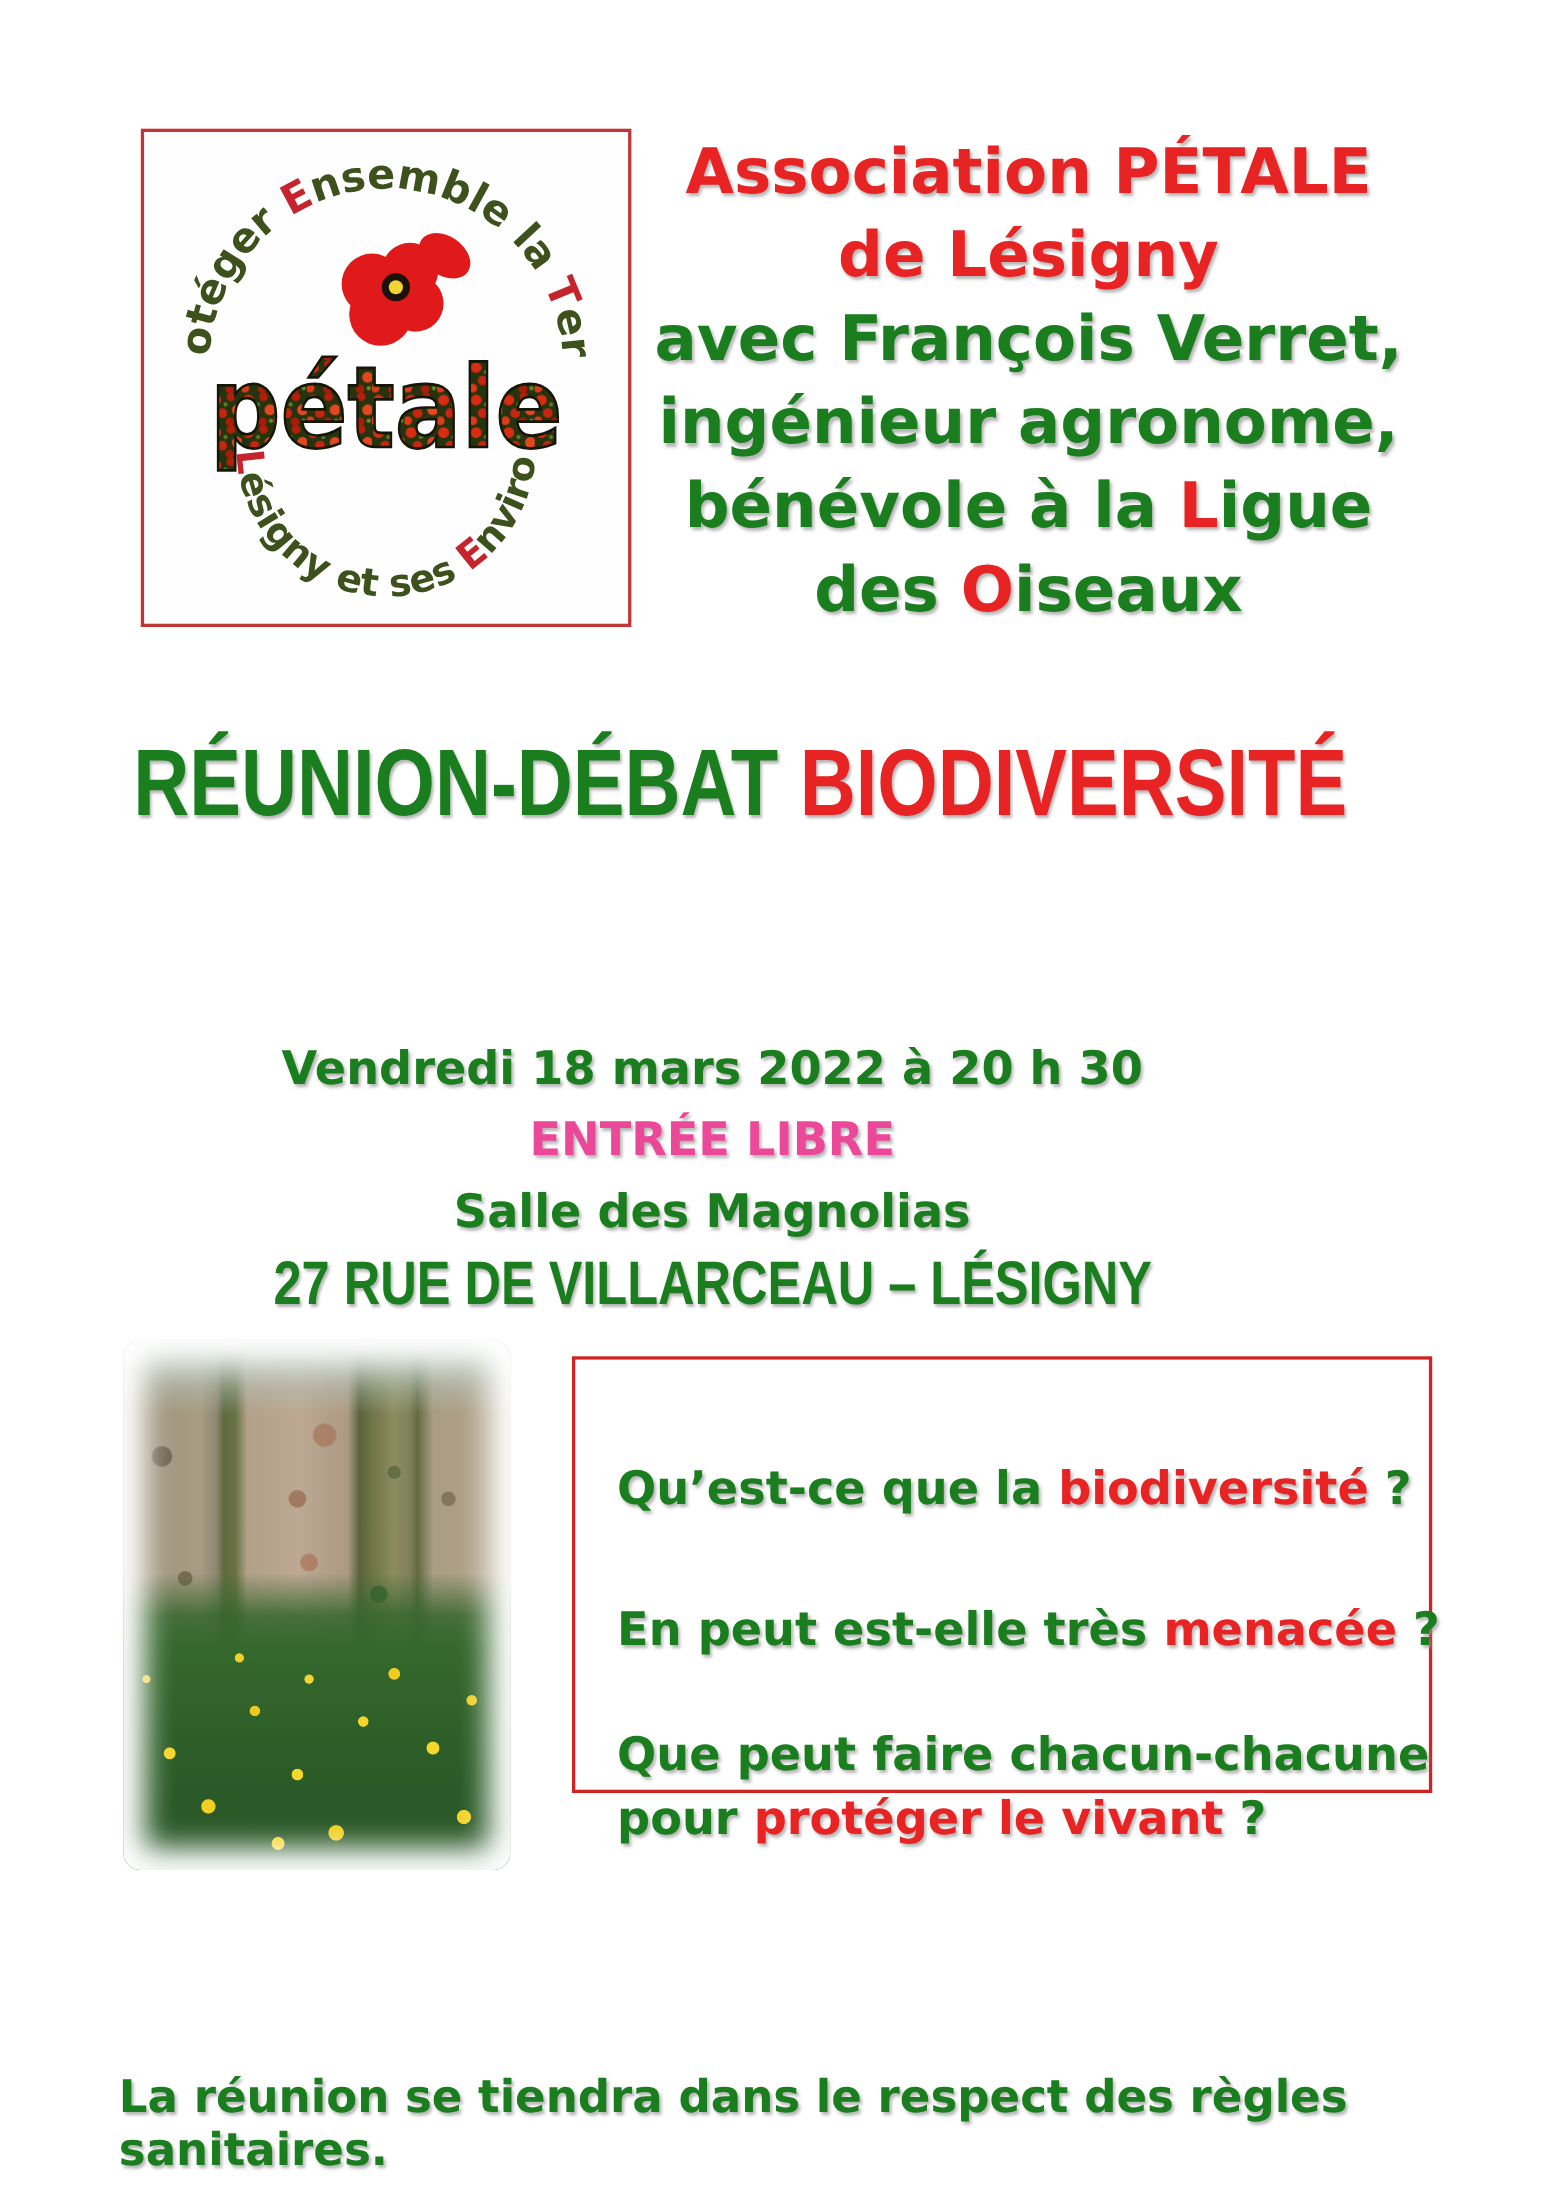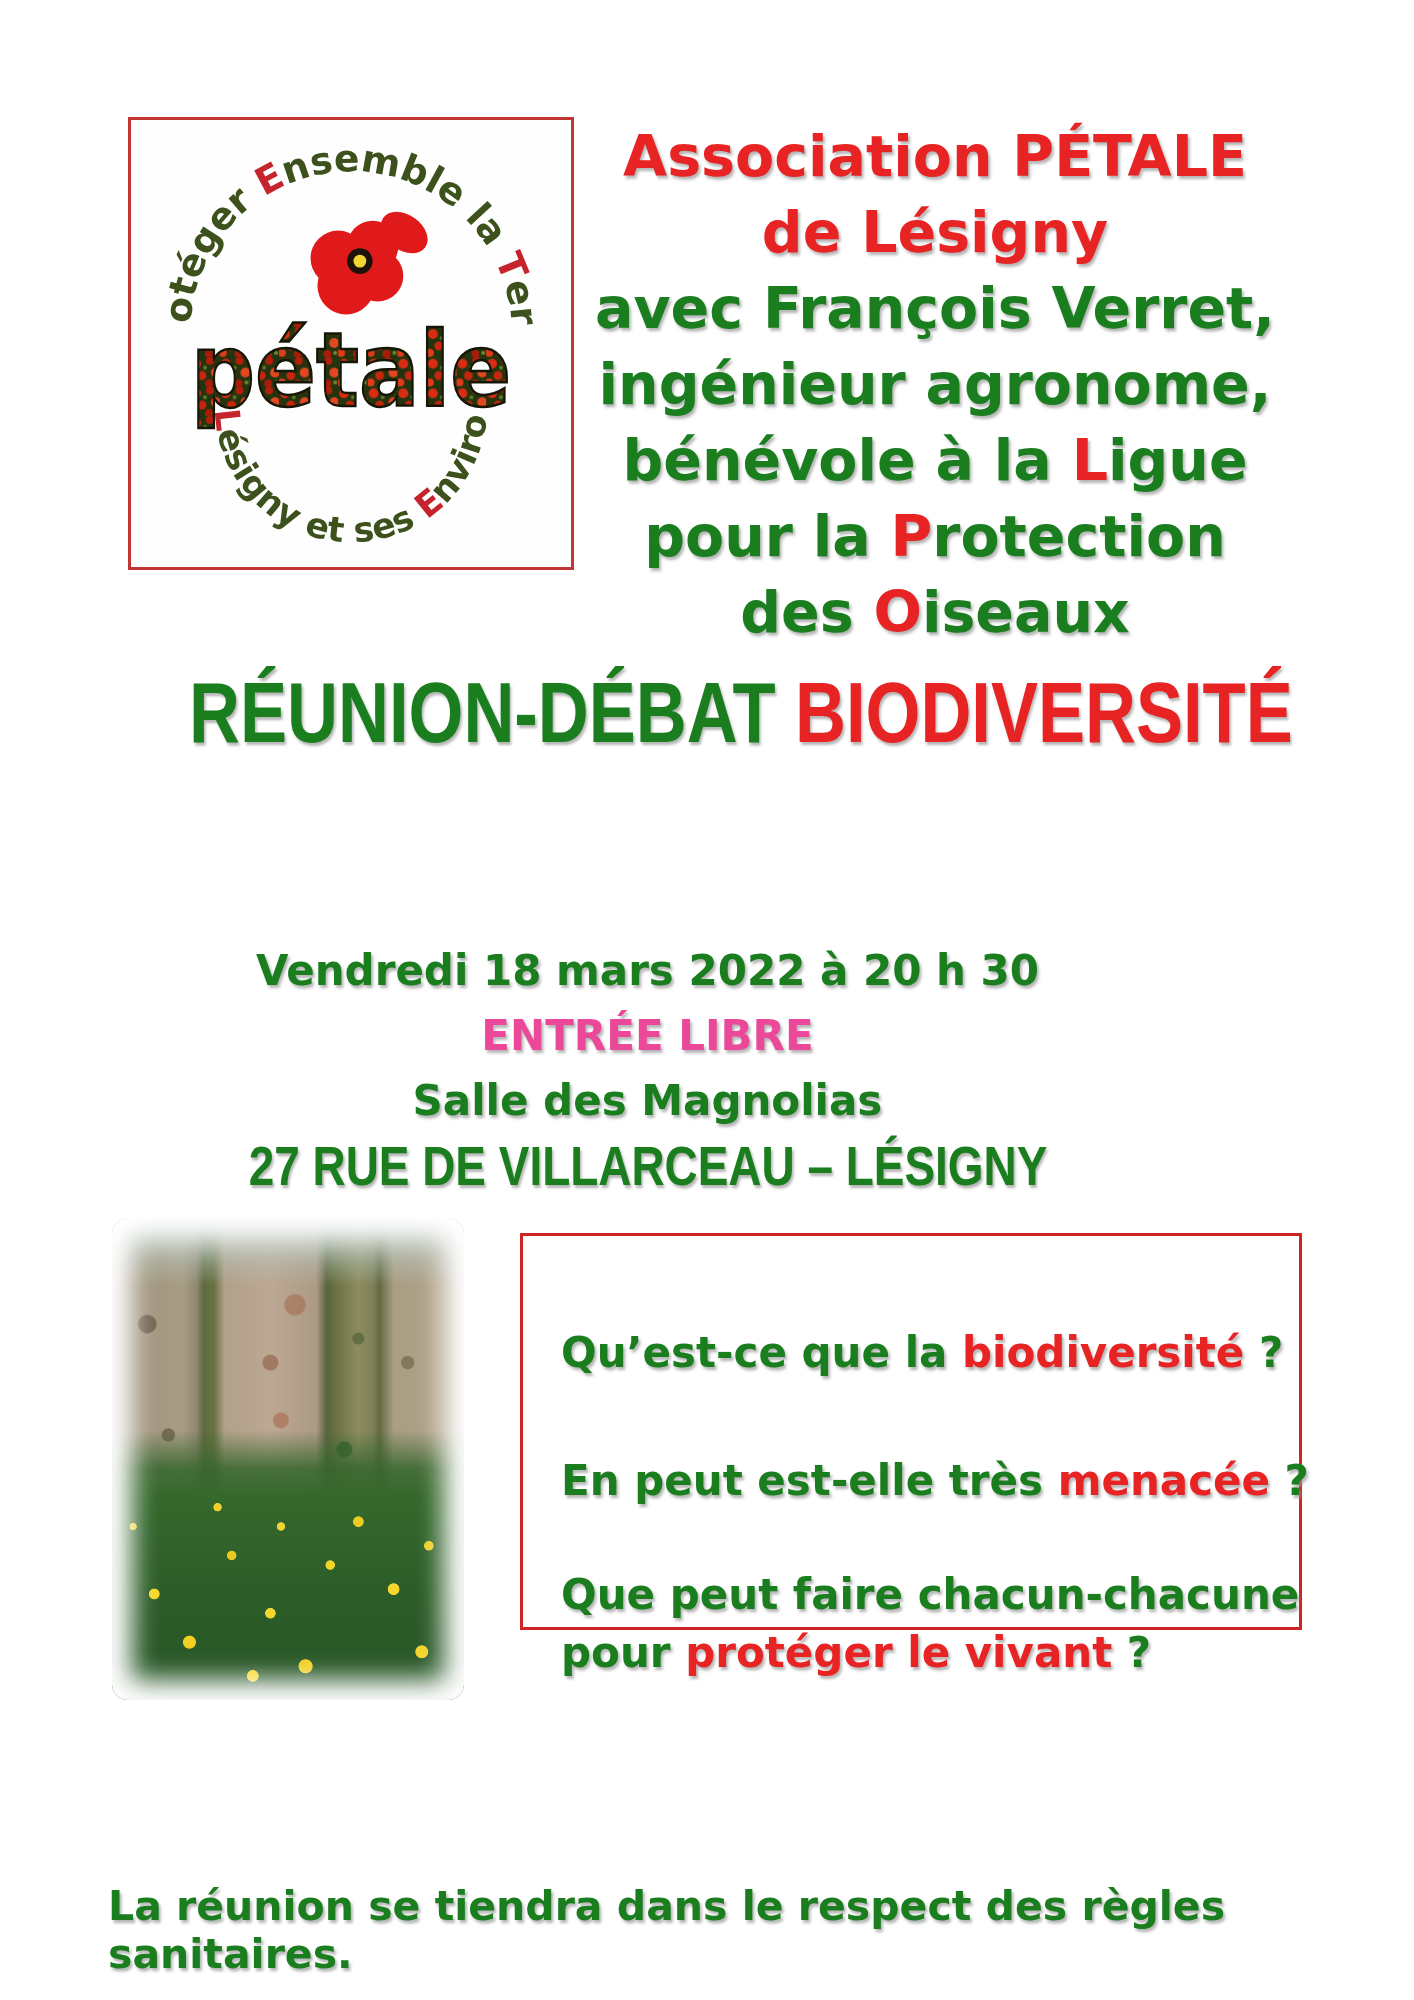--- a/index.html
+++ b/index.html
@@ -19,21 +19,21 @@
   .logo-box svg { width:100%; height:100%; display:block; }
 
   
   .assoc {
     left:525px; top:118px; width:820px;
     text-align:center; font-weight:bold; font-size:57px; line-height:76px;
   }
   .assoc .hline { white-space:nowrap; }
 
   
-  .title { left:0; top:0; width:1414px; text-align:right; font-weight:bold; }
+  .title { left:0; top:0; width:1414px; text-align:left; font-weight:bold; }
   .cond {
     display:inline-block; transform:scaleX(.82); transform-origin:center;
     white-space:nowrap; font-family:"Liberation Sans", sans-serif;
   }
   .title1 { top:664px; font-size:86px; line-height:96px; }
   .title2 { top:786px; font-size:86px; line-height:96px; }
 
   
   .event {
     left:0; top:938px; width:1295px; text-align:center;
@@ -130,21 +130,20 @@
       </text>
     </svg>
   </div>
 
   <div class="abs assoc sh">
     <div class="hline"><span style="color: rgb(232, 35, 35);">Association PÉTALE</span></div>
     <div class="hline"><span style="color: rgb(232, 35, 35);">de Lésigny</span></div>
     <div class="hline"><span style="color: rgb(26, 126, 31);">avec François Verret,</span></div>
     <div class="hline"><span style="color: rgb(26, 126, 31);">ingénieur agronome,</span></div>
     <div class="hline"><span style="color: rgb(26, 126, 31);">bénévole à la </span><span style="color: rgb(232, 35, 35);">L</span><span style="color: rgb(26, 126, 31);">igue</span></div>
-    <div class="hline"><span style="color: rgb(26, 126, 31);">pour la </span><span style="color: rgb(232, 35, 35);">P</span><span style="color: rgb(26, 126, 31);">rotection</span></div>
     <div class="hline"><span style="color: rgb(26, 126, 31);">des </span><span style="color: rgb(232, 35, 35);">O</span><span style="color: rgb(26, 126, 31);">iseaux</span></div>
   </div>
 
   <div class="abs title title1 sh">
     <span class="cond"><span style="color: rgb(26, 126, 31);">RÉUNION-DÉBAT </span><span style="color: rgb(232, 35, 35);">BIODIVERSITÉ</span></span>
   </div>
 
   <div class="abs event sh">
     <div style="color: rgb(26, 126, 31);">Vendredi 18 mars 2022 à 20 h 30</div>
     <div style="color: #ec4899;">ENTRÉE LIBRE</div>

